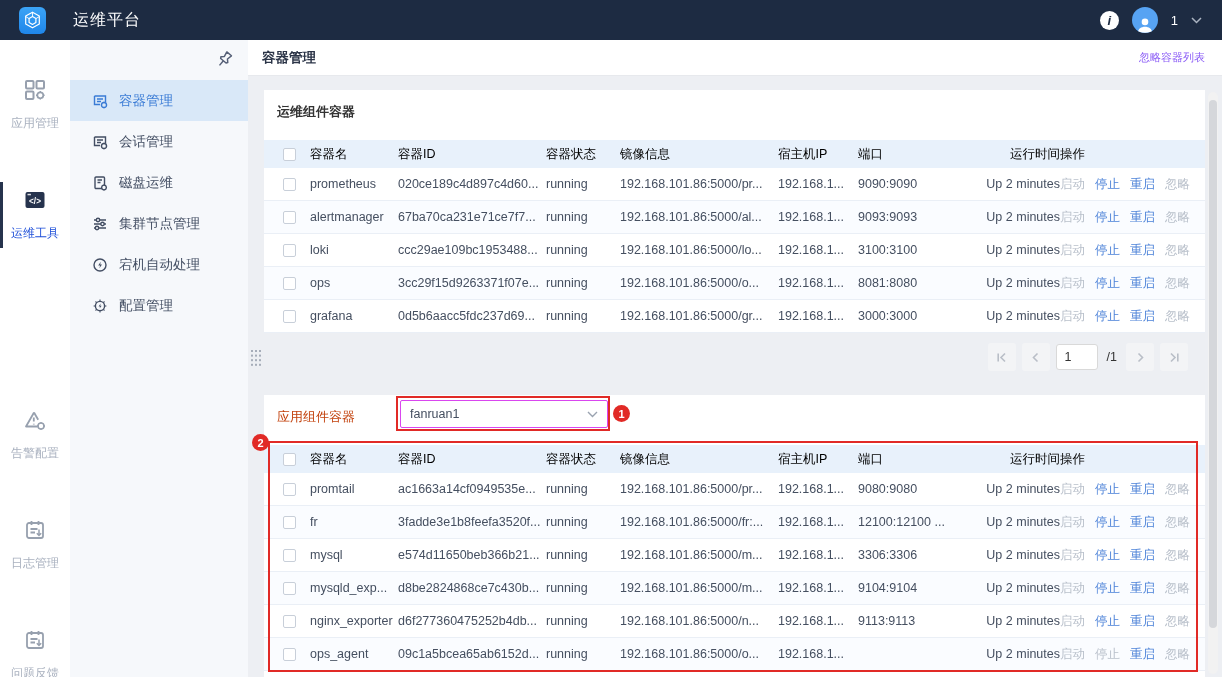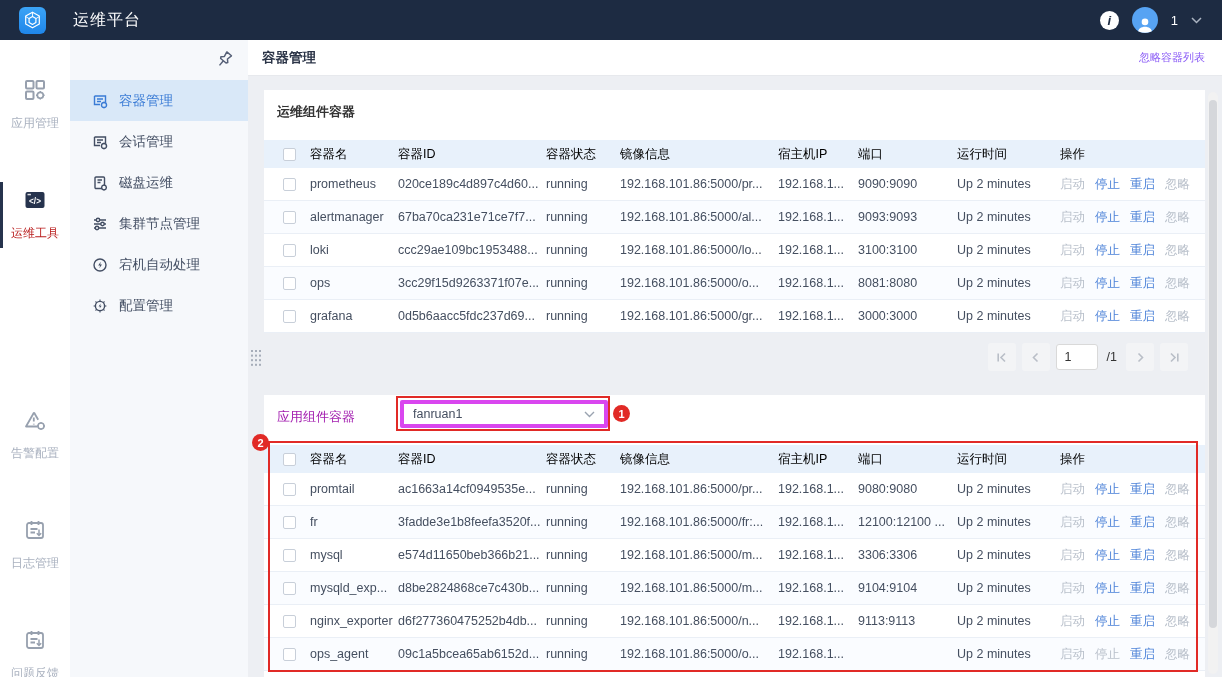--- a/index.html
+++ b/index.html
@@ -14,21 +14,21 @@
   .info-i { width:19px; height:19px; border-radius:50%; background:#fff; color:#1d2b42; font-weight:bold; font-size:13px; display:flex; align-items:center; justify-content:center; font-style:italic; cursor:pointer; }
   .avatar { width:26px; height:26px; border-radius:50%; background:#57a3f3; display:flex; align-items:flex-end; justify-content:center; overflow:hidden; cursor:pointer; }
   .user-count { color:#fff; font-size:13px; }
   .tb-chev { display:flex; align-items:center; }
 
   
   .rail { position:absolute; left:0; top:40px; width:70px; bottom:0; background:#fff; z-index:20; }
   .rail-item { position:absolute; left:0; width:70px; text-align:center; cursor:pointer; }
   .rail-item .ric { width:24px; height:24px; margin:0 auto; color:#97a0ae; }
   .rail-item .rlabel { margin-top:13px; font-size:12px; color:#a9b1bf; }
-  .rail-item.active .rlabel { color:#b91c1c; }
+  .rail-item.active .rlabel { color:#1d4ed8; }
   .rail-item.active::before { content:""; position:absolute; left:0; top:-6px; height:66px; width:3px; background:#26334d; }
 
   
   .submenu { position:absolute; left:70px; top:40px; width:178px; bottom:0; background:#f6f8fb; z-index:20; }
   .pin-btn { position:absolute; top:9px; right:13px; width:22px; height:22px; color:#566077; cursor:pointer; }
   .sm-item { position:absolute; left:0; width:178px; height:41px; display:flex; align-items:center; padding-left:22px; font-size:13.5px; color:#434e63; cursor:pointer; }
   .sm-item .sic { width:16px; height:16px; margin-right:11px; flex:0 0 auto; }
   .sm-item.active { background:#d9e8f8; color:#3a7bd5; }
 
   
@@ -44,35 +44,35 @@
 
   
   .table { position:absolute; left:0; right:0; top:50px; }
   .t-head { display:flex; height:28px; background:#e8f1fb; align-items:center; }
   .t-head .cell { color:#000000; }
   .t-row { display:flex; height:33px; align-items:center; border-bottom:1px solid #eaeff6; background:#fff; }
   .t-row.alt { background:#fafcff; }
   .cell { font-size:12.5px; color:#454f60; white-space:nowrap; overflow:hidden; }
   .ccb { width:46px; padding-left:19px; }
   .cb { display:inline-block; width:13px; height:13px; border:1px solid #c8cfd9; border-radius:2px; background:#fff; vertical-align:middle; cursor:pointer; }
-  .c0{width:88px;} .c1{width:148px;} .c2{width:74px;} .c3{width:158px;} .c4{width:80px;} .c5{width:99px;} .c6{width:103px;} .c7{flex:1;}
+  .c0{width:88px;} .c1{width:148px;} .c2{width:74px;} .c3{width:158px;} .c4{width:80px;} .c5{width:99px;} .c6{width:103px;text-align:right;} .c7{flex:1;}
   .ops .act { margin-right:10px; font-size:12.5px; color:#b9c0cb; cursor:default; }
   .ops .act.on { color:#4c82d8; cursor:pointer; }
 
   
   .pagination { position:absolute; right:17px; top:253px; display:flex; align-items:center; gap:6px; }
   .pg-btn { width:28px; height:28px; background:#f3f4f6; border-radius:3px; display:flex; align-items:center; justify-content:center; color:#b9bec7; cursor:pointer; }
   .pg-input { width:42px; height:26px; border:1px solid #d9d9d9; border-radius:3px; font-size:12.5px; color:#333; padding-left:8px; outline:none; }
   .pg-total { font-size:12.5px; color:#333; margin:0 3px; }
 
   .drag-handle { position:absolute; left:3px; top:310px; color:#a6adb9; cursor:grab; }
 
   
-  .combo-label { position:absolute; left:13px; top:13px; font-size:13px; color:#a21caf; }
-  .combo { position:absolute; left:136px; top:5px; width:208px; height:28px; border:4px solid #d946ef; border-radius:2px; background:#fff; display:flex; align-items:center; padding:0 9px; cursor:pointer; }
+  .combo-label { position:absolute; left:13px; top:13px; font-size:13px; color:#c2410c; }
+  .combo { position:absolute; left:136px; top:5px; width:208px; height:28px; border:1px solid #d946ef; border-radius:2px; background:#fff; display:flex; align-items:center; padding:0 9px; cursor:pointer; }
   .combo-value { font-size:12.5px; color:#454f60; }
   .combo .chev { margin-left:auto; color:#9aa3b0; display:flex; }
 
   
   .red-rect { position:absolute; border:2px solid #e12a26; pointer-events:none; }
   .rr1 { left:132px; top:1px; width:214px; height:35px; }
   .rr2 { left:4px; top:46px; width:930px; height:231px; }
   .red-badge { position:absolute; width:17px; height:17px; border-radius:50%; background:#e12a26; color:#fff; font-size:11px; font-weight:bold; display:flex; align-items:center; justify-content:center; z-index:5; }
   .rb1 { left:349px; top:10px; }
   .rb2 { left:-12px; top:39px; }

